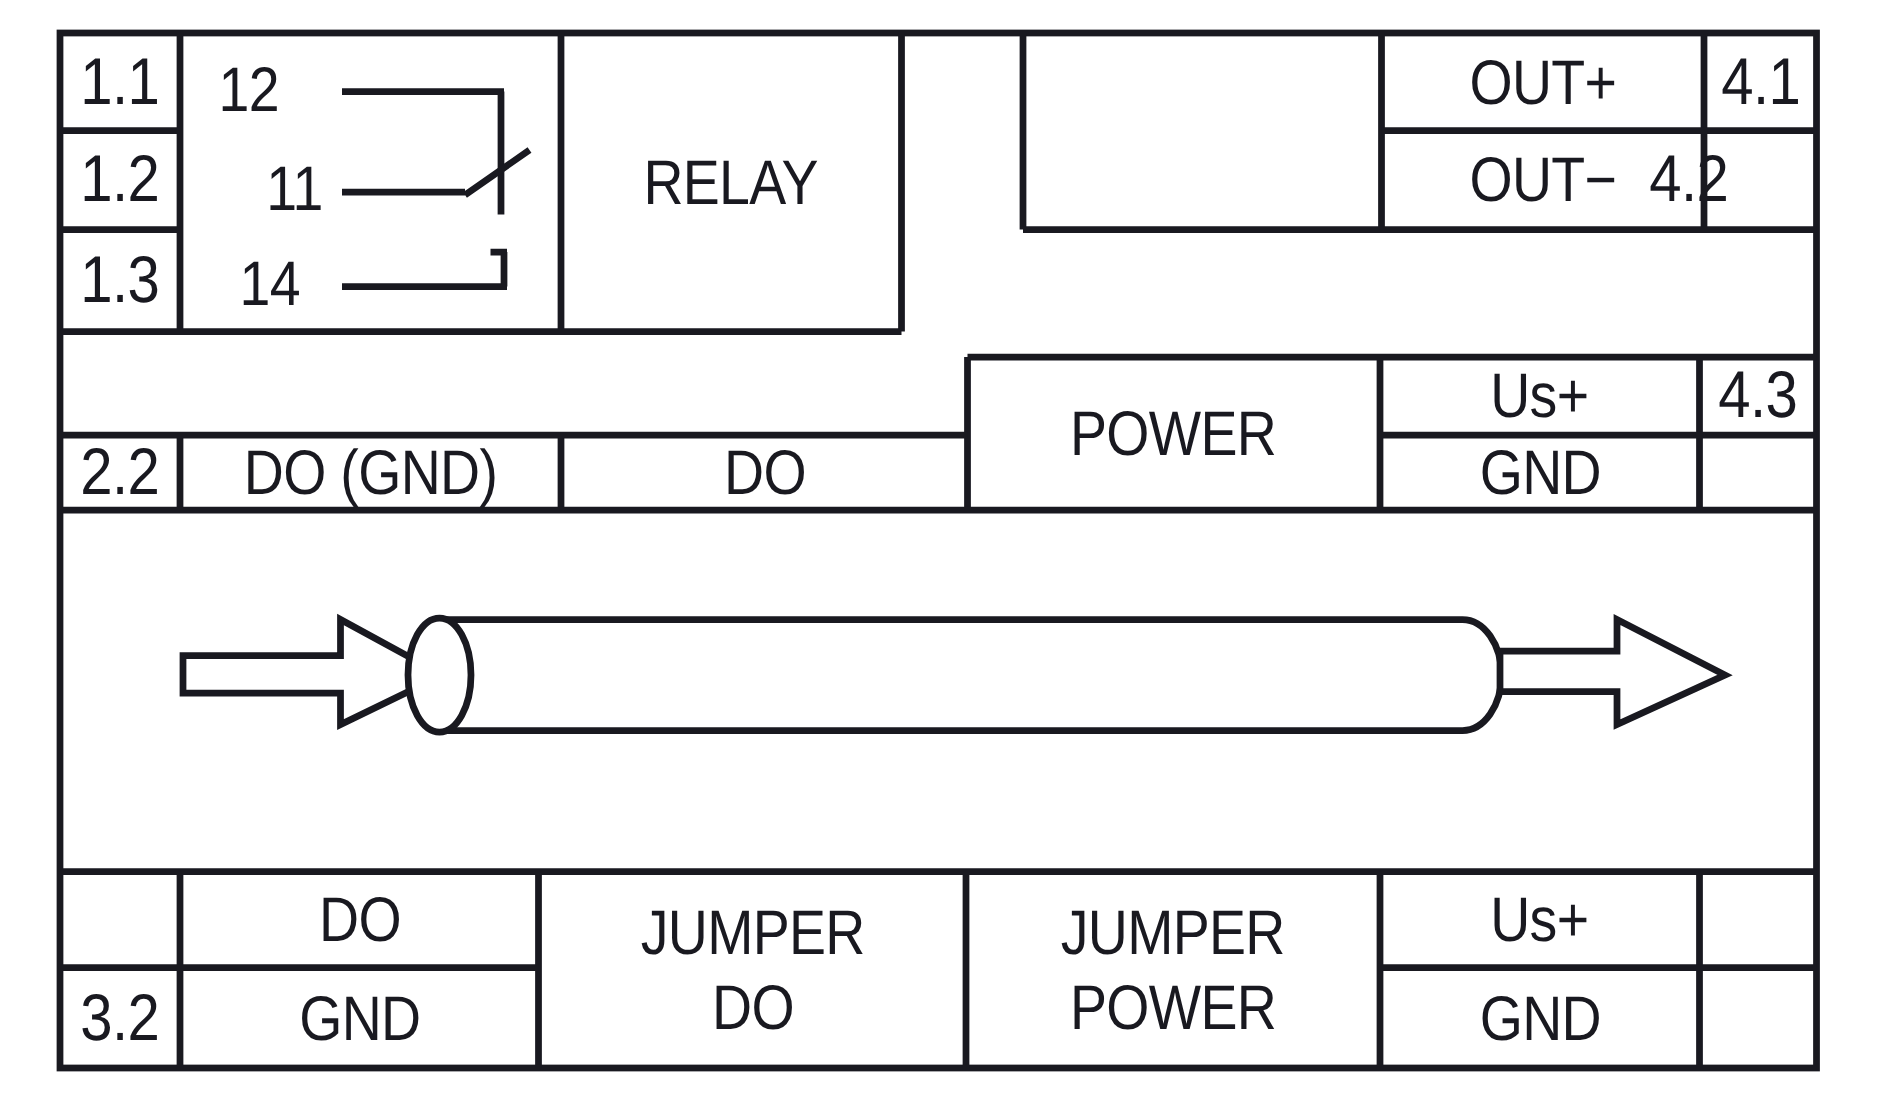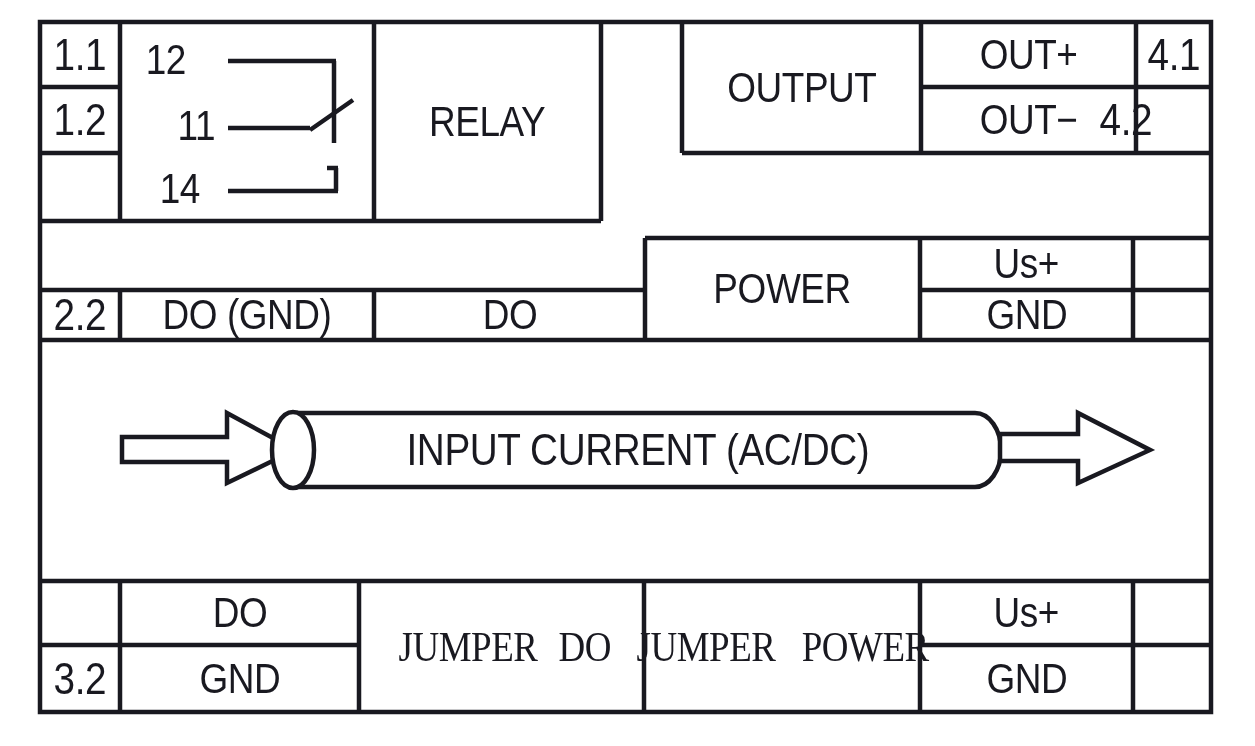--- a/index.html
+++ b/index.html
@@ -13,21 +13,21 @@
   #grid { position:absolute; left:0; top:0; }
   #grid path, #grid rect, #grid ellipse, #grid polygon {
     stroke:var(--line); fill:none; stroke-width:4.5;
   }
   #grid .filled { fill:var(--bg); }
   .lbl {
     position:absolute; display:flex; align-items:center; justify-content:center;
     font-size:42px; line-height:1; white-space:nowrap; color:var(--line);
   }
   .lbl > span { display:inline-block; transform:scaleX(0.88); letter-spacing:-0.5px; }
-  .lbl.two { flex-direction:row; gap:8px;font-family:Liberation Serif, serif; }
+  .lbl.two { flex-direction:column; gap:8px; }
   .lbl.big { font-size:44px; }
 </style>
 </head>
 <body>
 
 <div id="stage">
 
   <svg id="grid" width="1255" height="746" viewBox="0 0 1255 746">
 
     <rect x="40" y="22" width="1171" height="690"></rect>
@@ -58,74 +58,74 @@
     <ellipse class="filled" cx="293" cy="450" rx="21" ry="38"></ellipse>
     <polygon class="filled" points="1000,434 1078,434 1078,413 1150,450 1078,483 1078,461 1000,461"></polygon>
   </svg>
 
   <div class="lbl big" style="left:40px;top:22px;width:80px;height:65px">
       <span>1.1</span>
     </div>
   <div class="lbl big" style="left:40px;top:87px;width:80px;height:66px">
       <span>1.2</span>
     </div>
+  <div class="lbl big" style="left:40px;top:153px;width:80px;height:68px">
+      <span>1.3</span>
+    </div>
 
   <div class="lbl" style="left:126px;top:38px;width:80px;height:44px">
       <span>12</span>
     </div>
   <div class="lbl" style="left:156px;top:104px;width:80px;height:44px">
       <span>11</span>
     </div>
   <div class="lbl" style="left:140px;top:167px;width:80px;height:44px">
       <span>14</span>
     </div>
 
   <div class="lbl" style="left:374px;top:22px;width:227px;height:199px">
       <span>RELAY</span>
     </div>
 
-  <div class="lbl" style="left:682px;top:22px;width:239px;height:131px">
-      <span>OUTPUT</span>
-    </div>
   <div class="lbl" style="left:921px;top:22px;width:215px;height:65px">
       <span>OUT+</span>
     </div>
   <div class="lbl big" style="left:1136px;top:22px;width:75px;height:65px">
       <span>4.1</span>
     </div>
   <div class="lbl" style="left:921px;top:87px;width:215px;height:66px">
       <span>OUT−</span>
     </div>
   <div class="lbl big" style="left:1088px;top:87px;width:75px;height:66px">
       <span>4.2</span>
     </div>
 
   <div class="lbl" style="left:645px;top:238px;width:275px;height:102px">
       <span>POWER</span>
     </div>
   <div class="lbl" style="left:920px;top:238px;width:213px;height:52px">
       <span>Us+</span>
     </div>
+  <div class="lbl big" style="left:1133px;top:238px;width:78px;height:52px">
+      <span>4.3</span>
+    </div>
   <div class="lbl" style="left:920px;top:290px;width:213px;height:50px">
       <span>GND</span>
     </div>
 
   <div class="lbl big" style="left:40px;top:290px;width:80px;height:50px">
       <span>2.2</span>
     </div>
   <div class="lbl" style="left:120px;top:290px;width:254px;height:50px">
       <span>DO (GND)</span>
     </div>
   <div class="lbl" style="left:374px;top:290px;width:271px;height:50px">
       <span>DO</span>
     </div>
 
-  <div class="lbl big" style="left:300px;top:413px;width:676px;height:74px">
-      <span>INPUT CURRENT (AC/DC)</span>
-    </div>
 
   <div class="lbl" style="left:120px;top:581px;width:239px;height:64px">
       <span>DO</span>
     </div>
   <div class="lbl big" style="left:40px;top:645px;width:80px;height:67px">
       <span>3.2</span>
     </div>
   <div class="lbl" style="left:120px;top:645px;width:239px;height:67px">
       <span>GND</span>
     </div>

